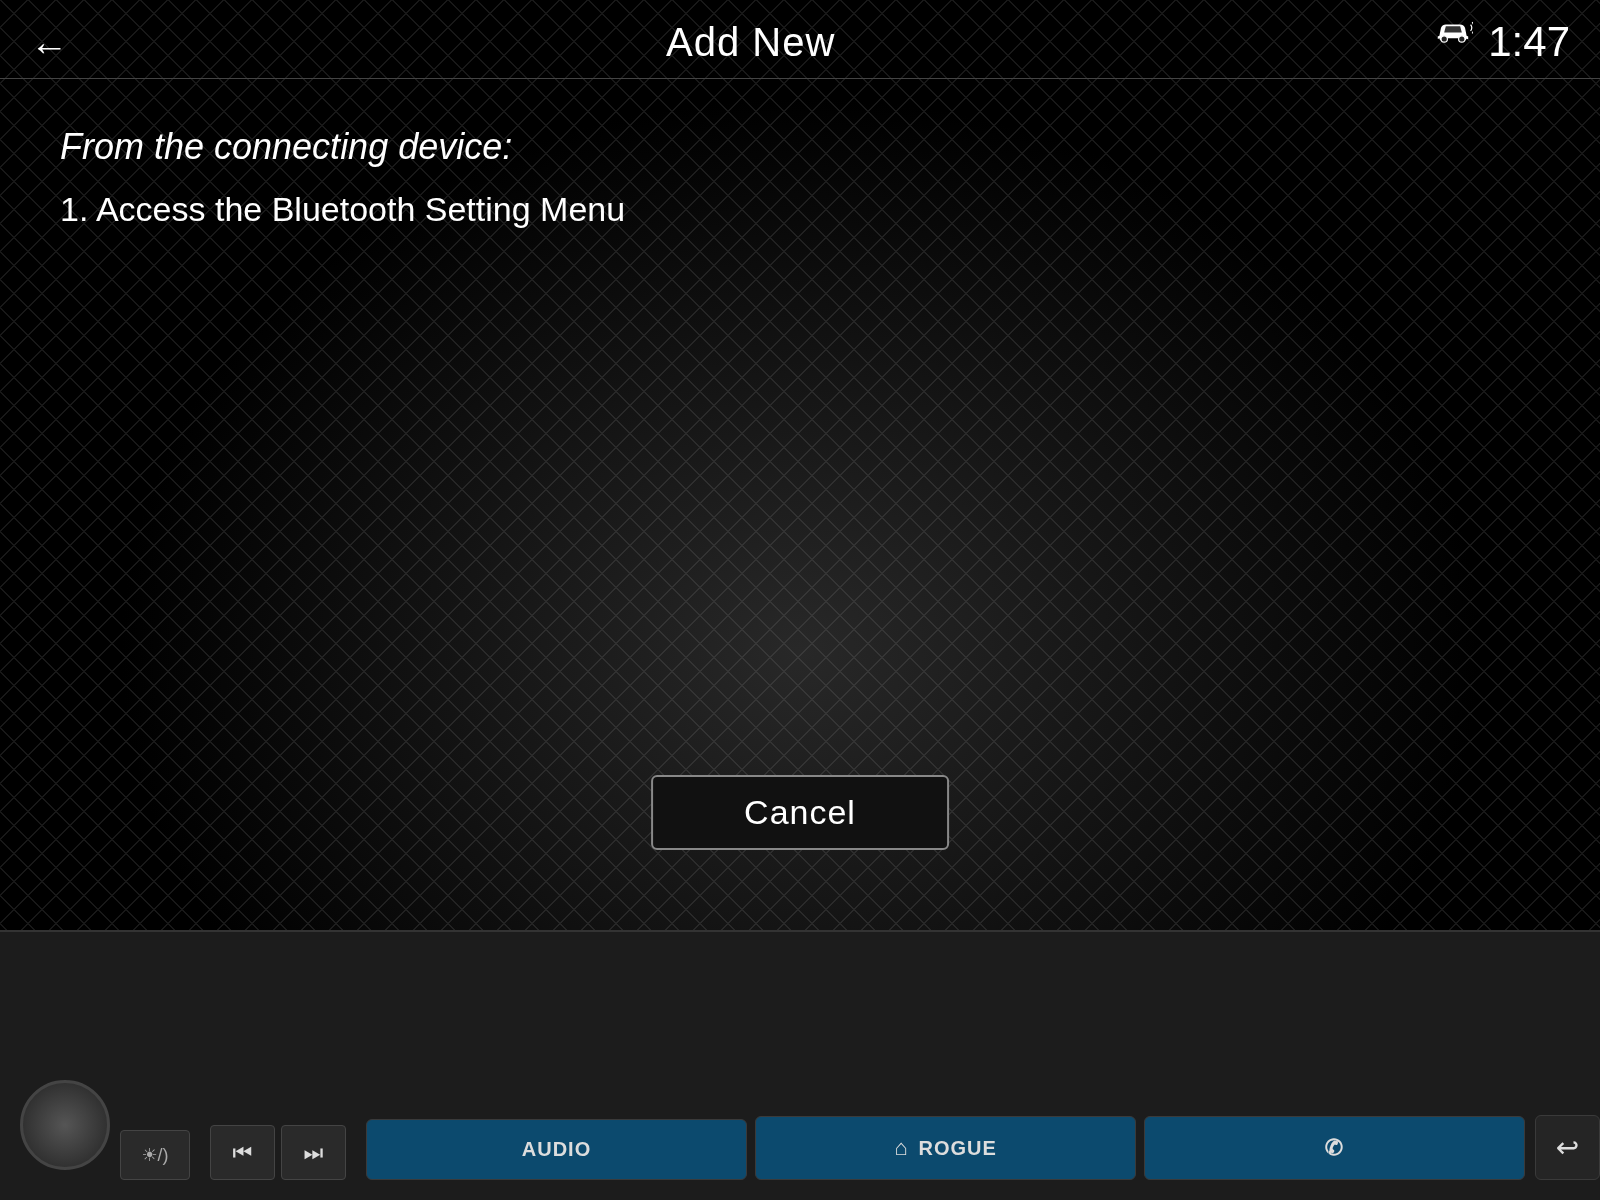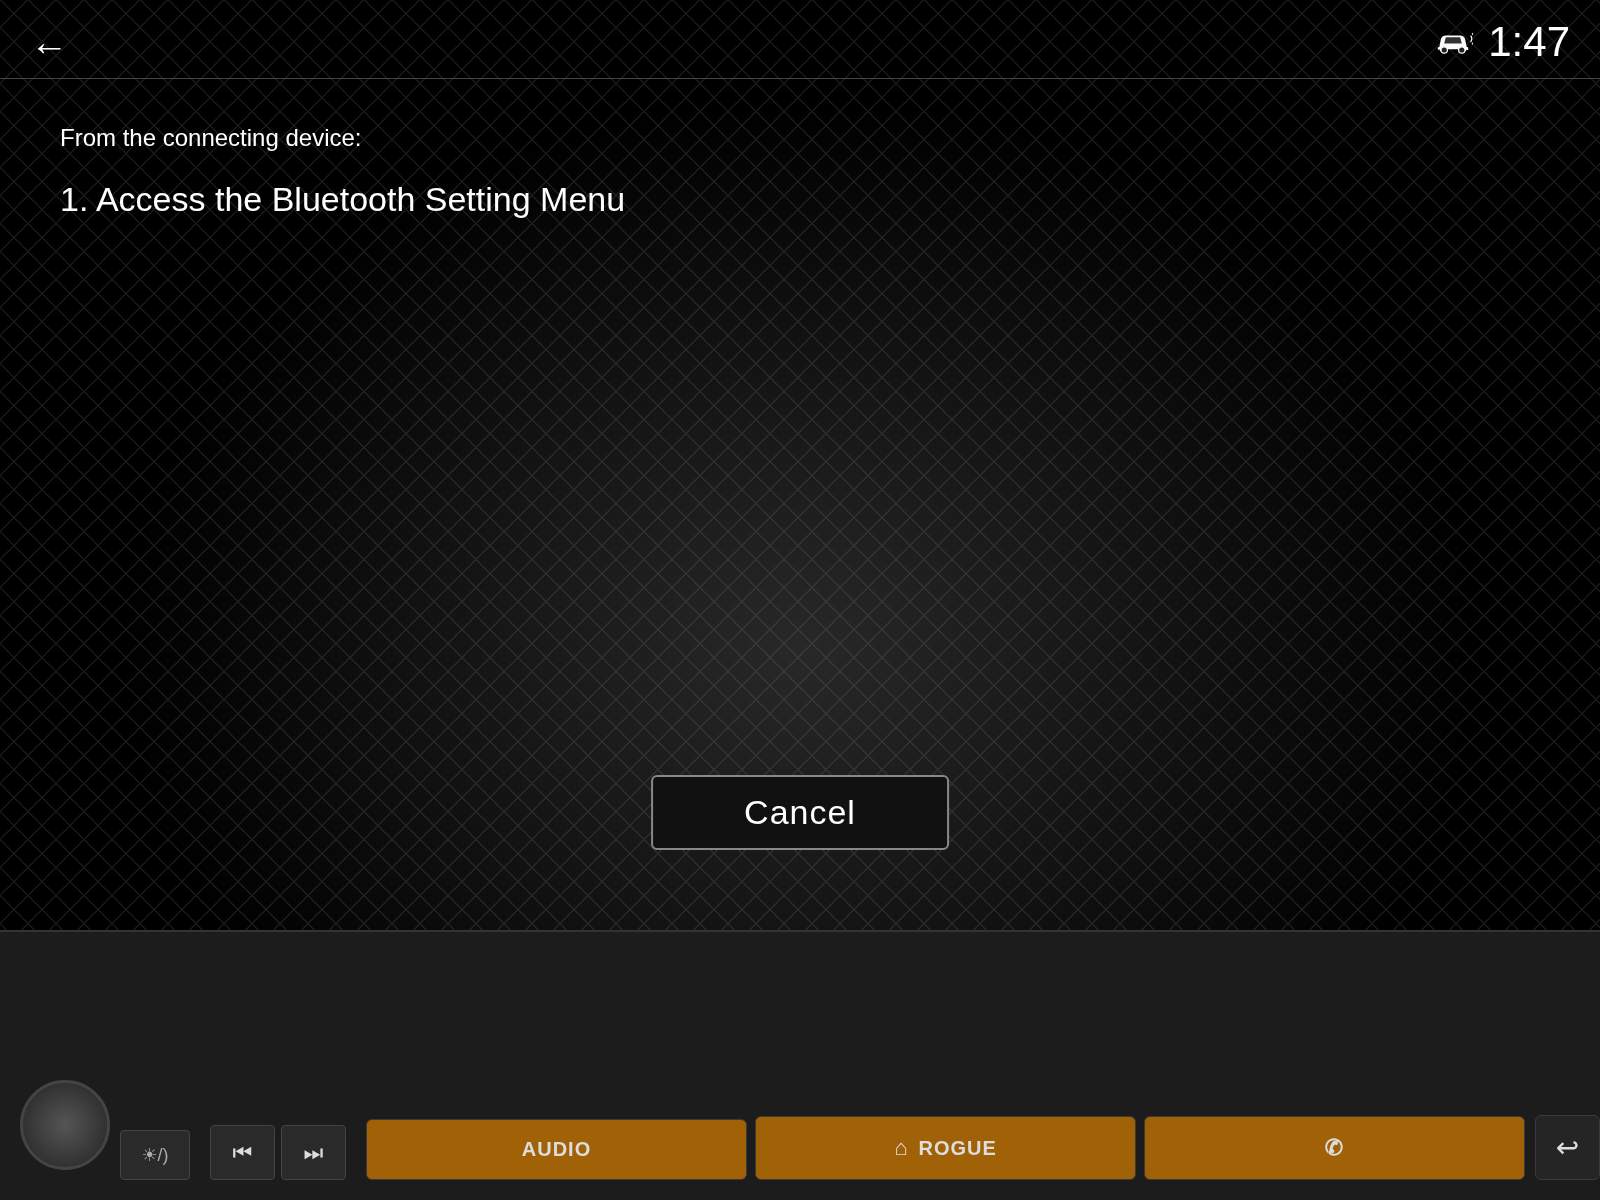--- a/index.html
+++ b/index.html
@@ -71,21 +71,20 @@
       color: #fff;
       font-size: 40px;
       font-weight: 300;
       letter-spacing: 1px;
       text-align: center;
       flex: 1;
     }
 
     .header-right {
       display: flex;
-      align-items: center;
       gap: 15px;
       min-width: 120px;
       justify-content: flex-end;
     }
 
     .time-display {
       color: #fff;
       font-size: 42px;
       font-weight: 300;
     }
@@ -98,22 +97,23 @@
     }
 
     .instructions {
       color: #fff;
       font-size: 34px;
       font-weight: 400;
       line-height: 1.55;
     }
 
     .instructions .intro {
-      font-size: 24px;
-      margin-bottom: 17px;
+      font-size: 36px;
+      margin-bottom: 8px;
+      font-style: italic;
     }
 
     
     .cancel-btn-wrap {
       position: absolute;
       bottom: 80px;
       left: 50%;
       transform: translateX(-50%);
       z-index: 20;
     }
@@ -197,21 +197,21 @@
     
     .phys-buttons {
       display: flex;
       flex: 1;
       gap: 8px;
       margin: 0 10px;
       align-items: flex-end;
     }
 
     .phys-btn {
-      background: #a16207;
+      background: #0c4a6e;
       border: 1px solid #3a3a3a;
       border-radius: 6px;
       color: #ddd;
       font-size: 20px;
       font-weight: 600;
       padding: 18px 22px;
       cursor: pointer;
       letter-spacing: 1px;
       text-align: center;
       flex: 1;
@@ -250,20 +250,21 @@
 <body>
 
 <div class="car-surround">
 
   <div class="screen">
     <div class="screen-bg"></div>
     <div class="grid-overlay"></div>
 
     <div class="header">
       <div class="back-btn">←</div>
+      <div class="header-title">Add New</div>
       <div class="header-right">
 
         <svg class="car-svg" viewBox="0 0 50 32" fill="white" xmlns="http://www.w3.org/2000/svg">
           <path d="M8 22 L10 12 Q12 8 16 8 L34 8 Q38 8 40 12 L42 22 L44 23 L44 26 L42 26 L42 25 Q42 28 39 28 L36 28 Q33 28 33 25 L17 25 Q17 28 14 28 L11 28 Q8 28 8 25 L6 26 L6 23 Z"></path>
           <circle cx="14" cy="26" r="4" fill="#222" stroke="white" stroke-width="1.5"></circle>
           <circle cx="36" cy="26" r="4" fill="#222" stroke="white" stroke-width="1.5"></circle>
           <path d="M16 10 L34 10 L36 18 L14 18 Z" fill="#333"></path>
 
           <path d="M47 8 Q50 12 47 16" stroke="white" stroke-width="1.5" fill="none"></path>
           <path d="M49 5 Q54 12 49 19" stroke="white" stroke-width="1.5" fill="none"></path>

